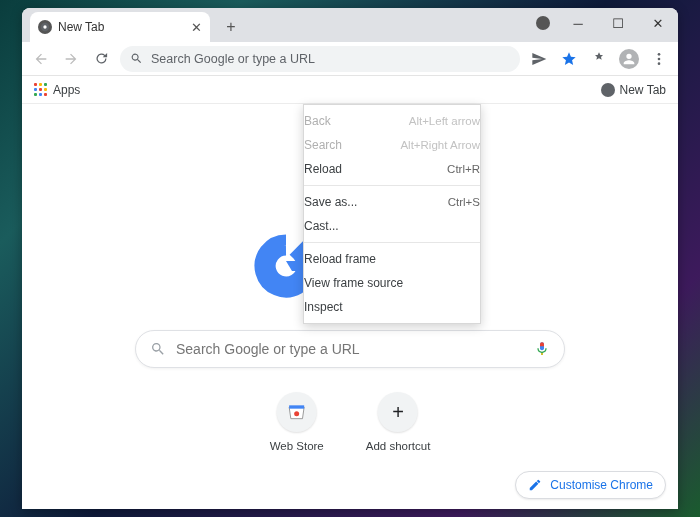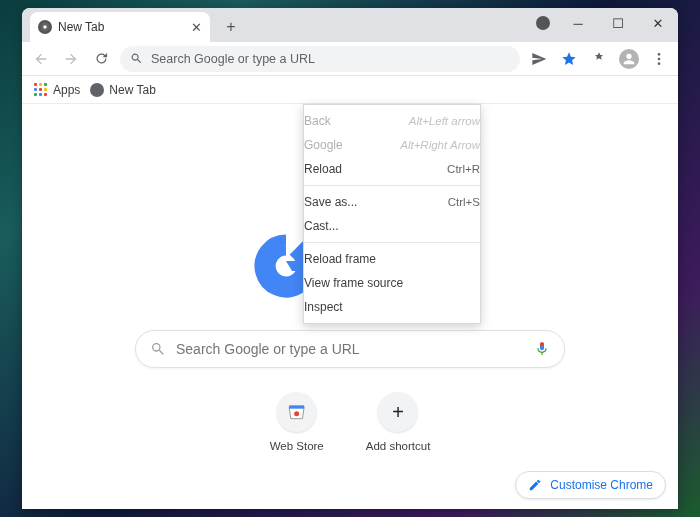--- a/index.html
+++ b/index.html
@@ -16,40 +16,40 @@
   .wc.badge { width:30px; }
   .wc.badge span { width:14px;height:14px;border-radius:50%;background:#555;display:block; }
   .toolbar { height: 34px; background: #fff; display: flex; align-items: center; padding: 0 8px; gap: 8px; border-bottom: 1px solid #e4e4e4; }
   .nav-btn { width: 22px; height: 22px; display: flex; align-items: center; justify-content: center; color: #5f6368; cursor: pointer; }
   .nav-btn.disabled { color: #bcbcbc; }
   .omnibox { flex: 1; height: 26px; background: #f1f3f4; border-radius: 13px; display: flex; align-items: center; padding: 0 10px; gap: 8px; color: #5f6368; font-size: 12.5px; }
   .omnibox svg { width:13px;height:13px;fill:#5f6368; }
   .tb-icon { width: 22px; height: 22px; display: flex; align-items: center; justify-content: center; color: #5f6368; cursor: pointer; }
   .tb-icon svg { width:16px;height:16px; }
   .avatar { width:20px;height:20px;border-radius:50%;background:#b1b3b5;display:flex;align-items:center;justify-content:center; }
-  .bookbar { height: 28px; display: flex; align-items: center; padding: 0 12px; gap: 10px; border-bottom: 1px solid #ececec; font-size: 12px; color: #3c4043; }
+  .bookbar { height: 28px; display: flex; align-items: center; padding: 0 12px; gap: 2px; border-bottom: 1px solid #ececec; font-size: 12px; color: #3c4043; justify-content: space-between; }
   .bm-item { display: flex; align-items: center; gap: 5px; cursor: pointer; }
   .apps-icon { width:14px;height:14px;display:grid;grid-template-columns:repeat(3,1fr);grid-template-rows:repeat(3,1fr);gap:1px; }
   .apps-icon span { width:3px;height:3px;border-radius:1px; }
   .content { flex: 1; position: relative; background: #fff; }
   
   .logo-g { position:absolute; top:130px; left:232px; width:64px; height:64px; }
   .searchbox { position: absolute; top: 226px; left: 50%; transform: translateX(-50%); width: 430px; height: 38px; background: #fff; border: 1px solid #dfe1e5; border-radius: 20px; display: flex; align-items: center; padding: 0 14px; gap: 10px; box-shadow: 0 1px 3px rgba(0,0,0,0.06); }
   .searchbox svg.mag { width:16px;height:16px;fill:#9aa0a6; }
   .searchbox .ph { flex:1; font-size: 14px; color: #757575; }
   .mic { width:16px;height:20px; }
   .shortcuts { position: absolute; top: 288px; left: 50%; transform: translateX(-50%); display: flex; gap: 42px; }
   .sc { display: flex; flex-direction: column; align-items: center; gap: 8px; font-size: 11.5px; color: #3c4043; cursor:pointer; }
   .sc .circle { width: 40px; height: 40px; border-radius: 50%; background: #f1f3f4; display: flex; align-items: center; justify-content: center; box-shadow: 0 1px 2px rgba(0,0,0,0.12); }
   .customise { position: absolute; bottom: 10px; right: 12px; height: 28px; padding: 0 12px; border: 1px solid #dadce0; border-radius: 14px; display: flex; align-items: center; gap: 8px; font-size: 12px; color: #1a73e8; background:#fff; cursor:pointer; box-shadow:0 1px 2px rgba(0,0,0,0.08); }
   .ctx { position: absolute; top: 0px; left: 281px; width: 178px; background: #fff; border: 1px solid #d8d8d8; box-shadow: 0 3px 10px rgba(0,0,0,0.18); font-size: 12px; color: #3c4043; padding: 4px 0; }
   .ctx .row { height: 24px; display: flex; align-items: center; padding: 0 0; justify-content: space-between; cursor:pointer; }
   .ctx .row.disabled { color: #b0b0b0; }
   .ctx .row .sc-key { color:#666; font-size:11.5px; }
-  .ctx .row.disabled .sc-key { color:#c2c2c2;font-style:italic; }
+  .ctx .row.disabled .sc-key { color:#c2c2c2; }
   .ctx hr { border:none; border-top:1px solid #e6e6e6; margin:4px 0; }
 </style>
 </head>
 <body>
 
 <div class="window">
 
   <div class="titlebar">
     <div class="tab">
       <span class="fav">
@@ -189,21 +189,21 @@
         </svg>
       <span>Customise Chrome</span>
     </div>
 
     <div class="ctx" id="ctx">
         <div class="row disabled">
           <span>Back</span>
           <span class="sc-key">Alt+Left arrow</span>
         </div>
         <div class="row disabled">
-          <span>Google</span>
+          <span>Search</span>
           <span class="sc-key">Alt+Right Arrow</span>
         </div>
         <div class="row">
           <span>Reload</span>
           <span class="sc-key">Ctrl+R</span>
         </div>
         <hr>
         <div class="row">
           <span>Save as...</span>
           <span class="sc-key">Ctrl+S</span>

